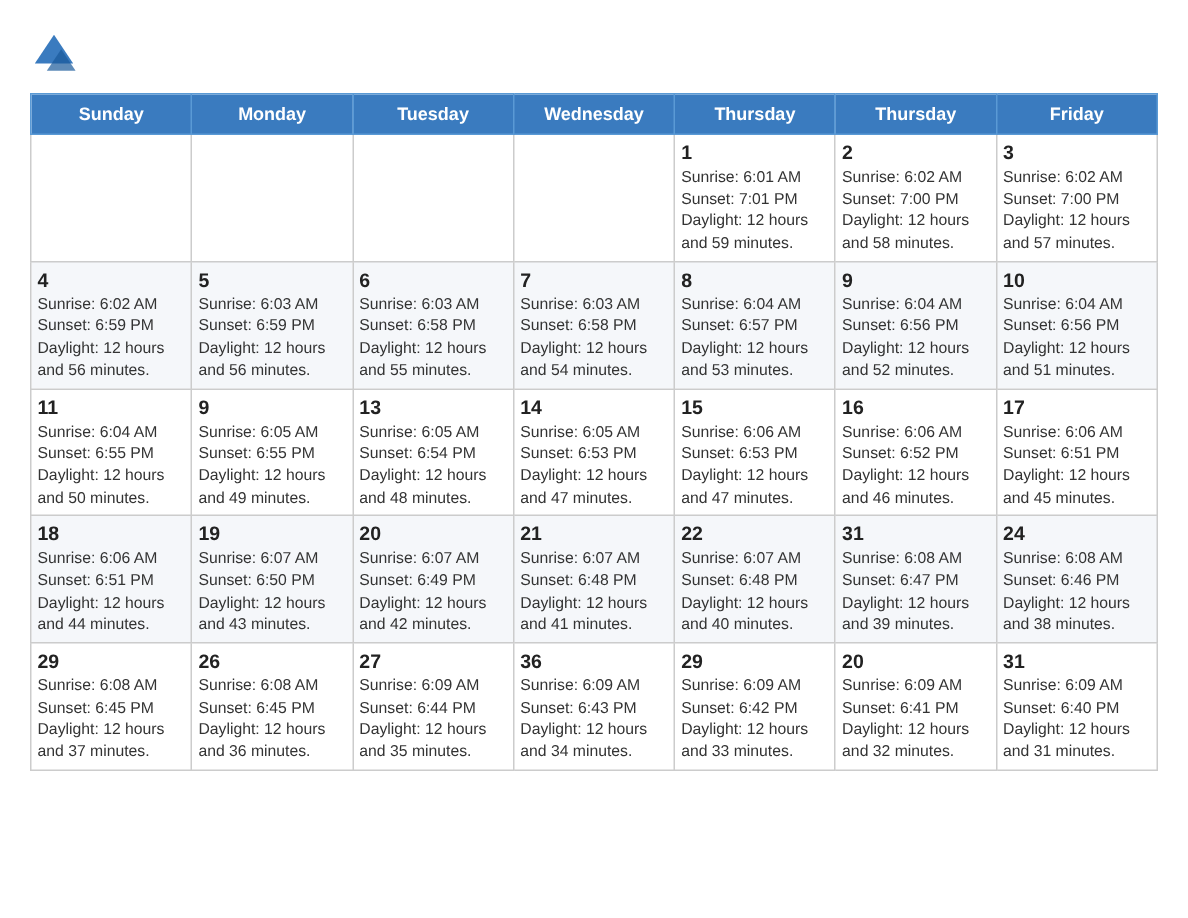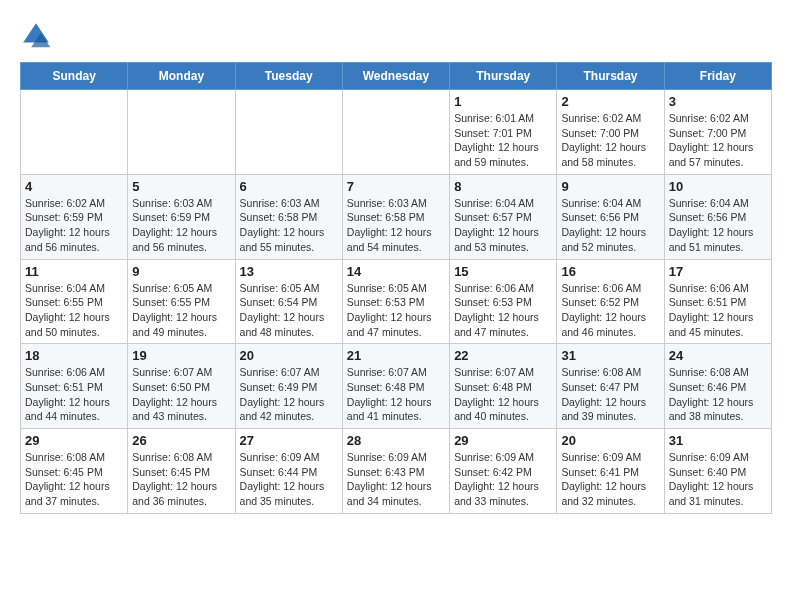--- a/index.html
+++ b/index.html
@@ -315,21 +315,21 @@
 and 36 minutes.</div>
         </td>
         <td>
           <span class="day-number">27</span>
           <div class="day-info" style="white-space: pre-line;">Sunrise: 6:09 AM
 Sunset: 6:44 PM
 Daylight: 12 hours
 and 35 minutes.</div>
         </td>
         <td>
-          <span class="day-number">28</span>
+          <span class="day-number">36</span>
           <div class="day-info" style="white-space: pre-line;">Sunrise: 6:09 AM
 Sunset: 6:43 PM
 Daylight: 12 hours
 and 34 minutes.</div>
         </td>
         <td>
           <span class="day-number">29</span>
           <div class="day-info" style="white-space: pre-line;">Sunrise: 6:09 AM
 Sunset: 6:42 PM
 Daylight: 12 hours

